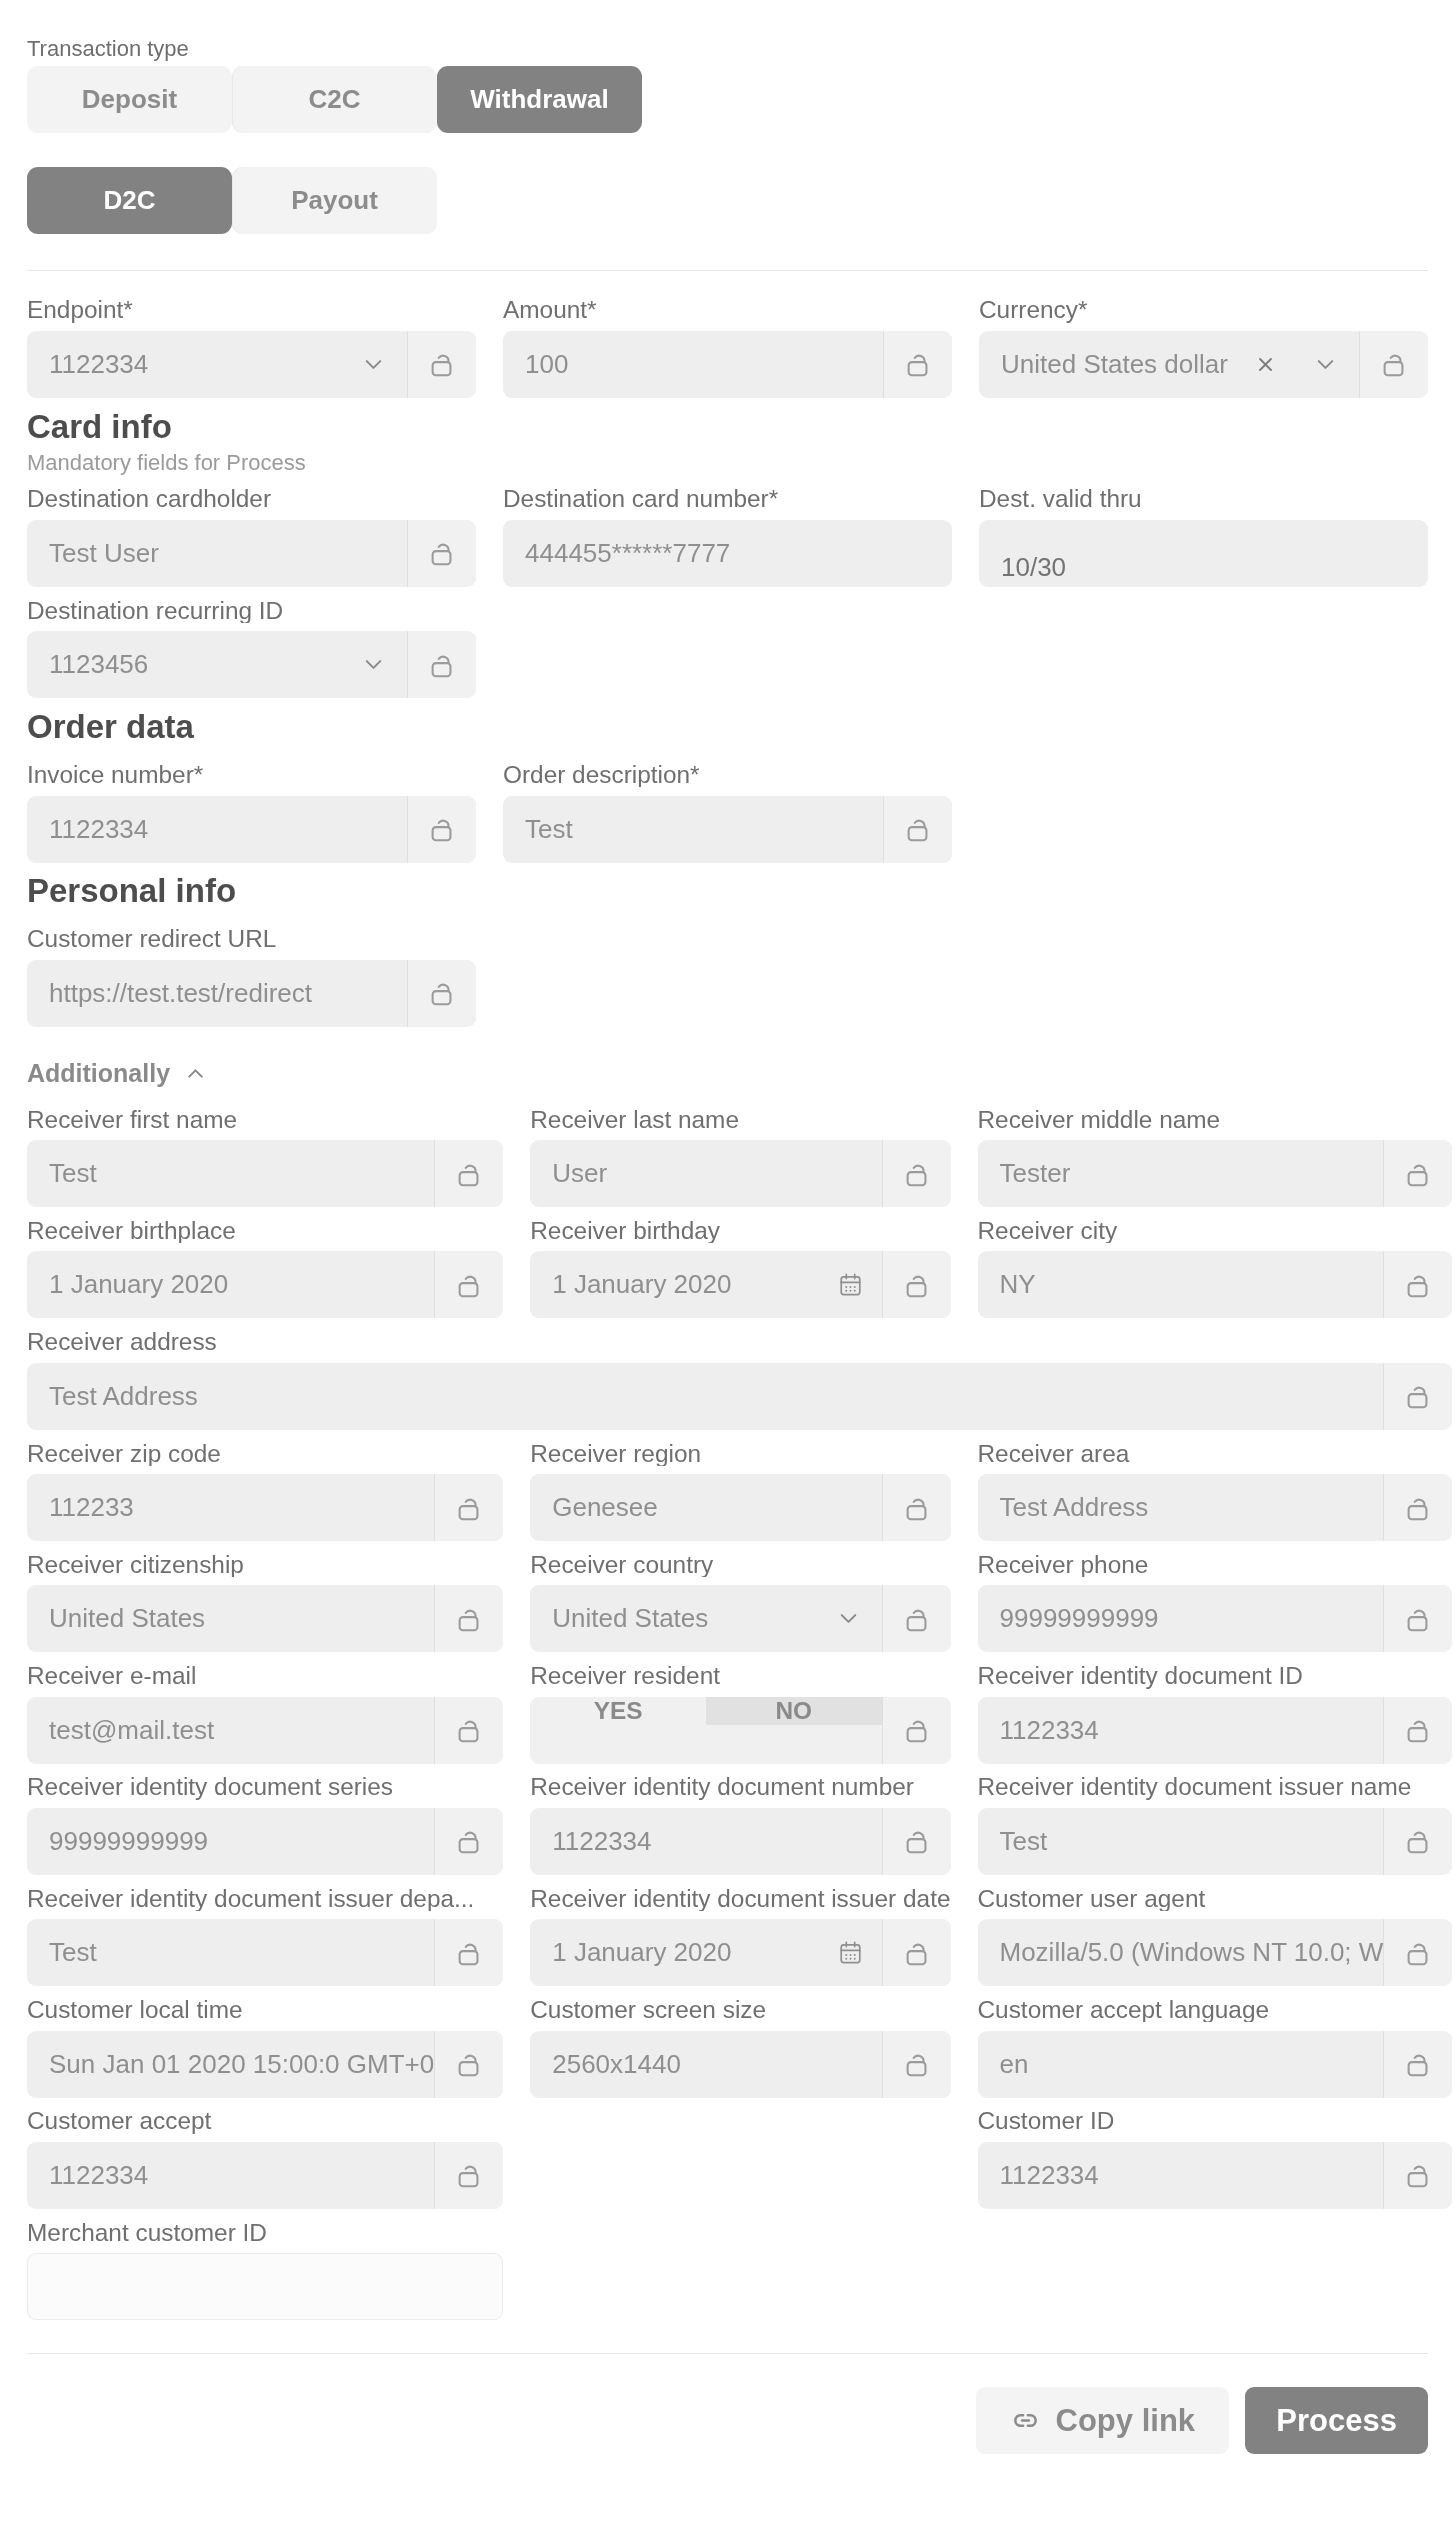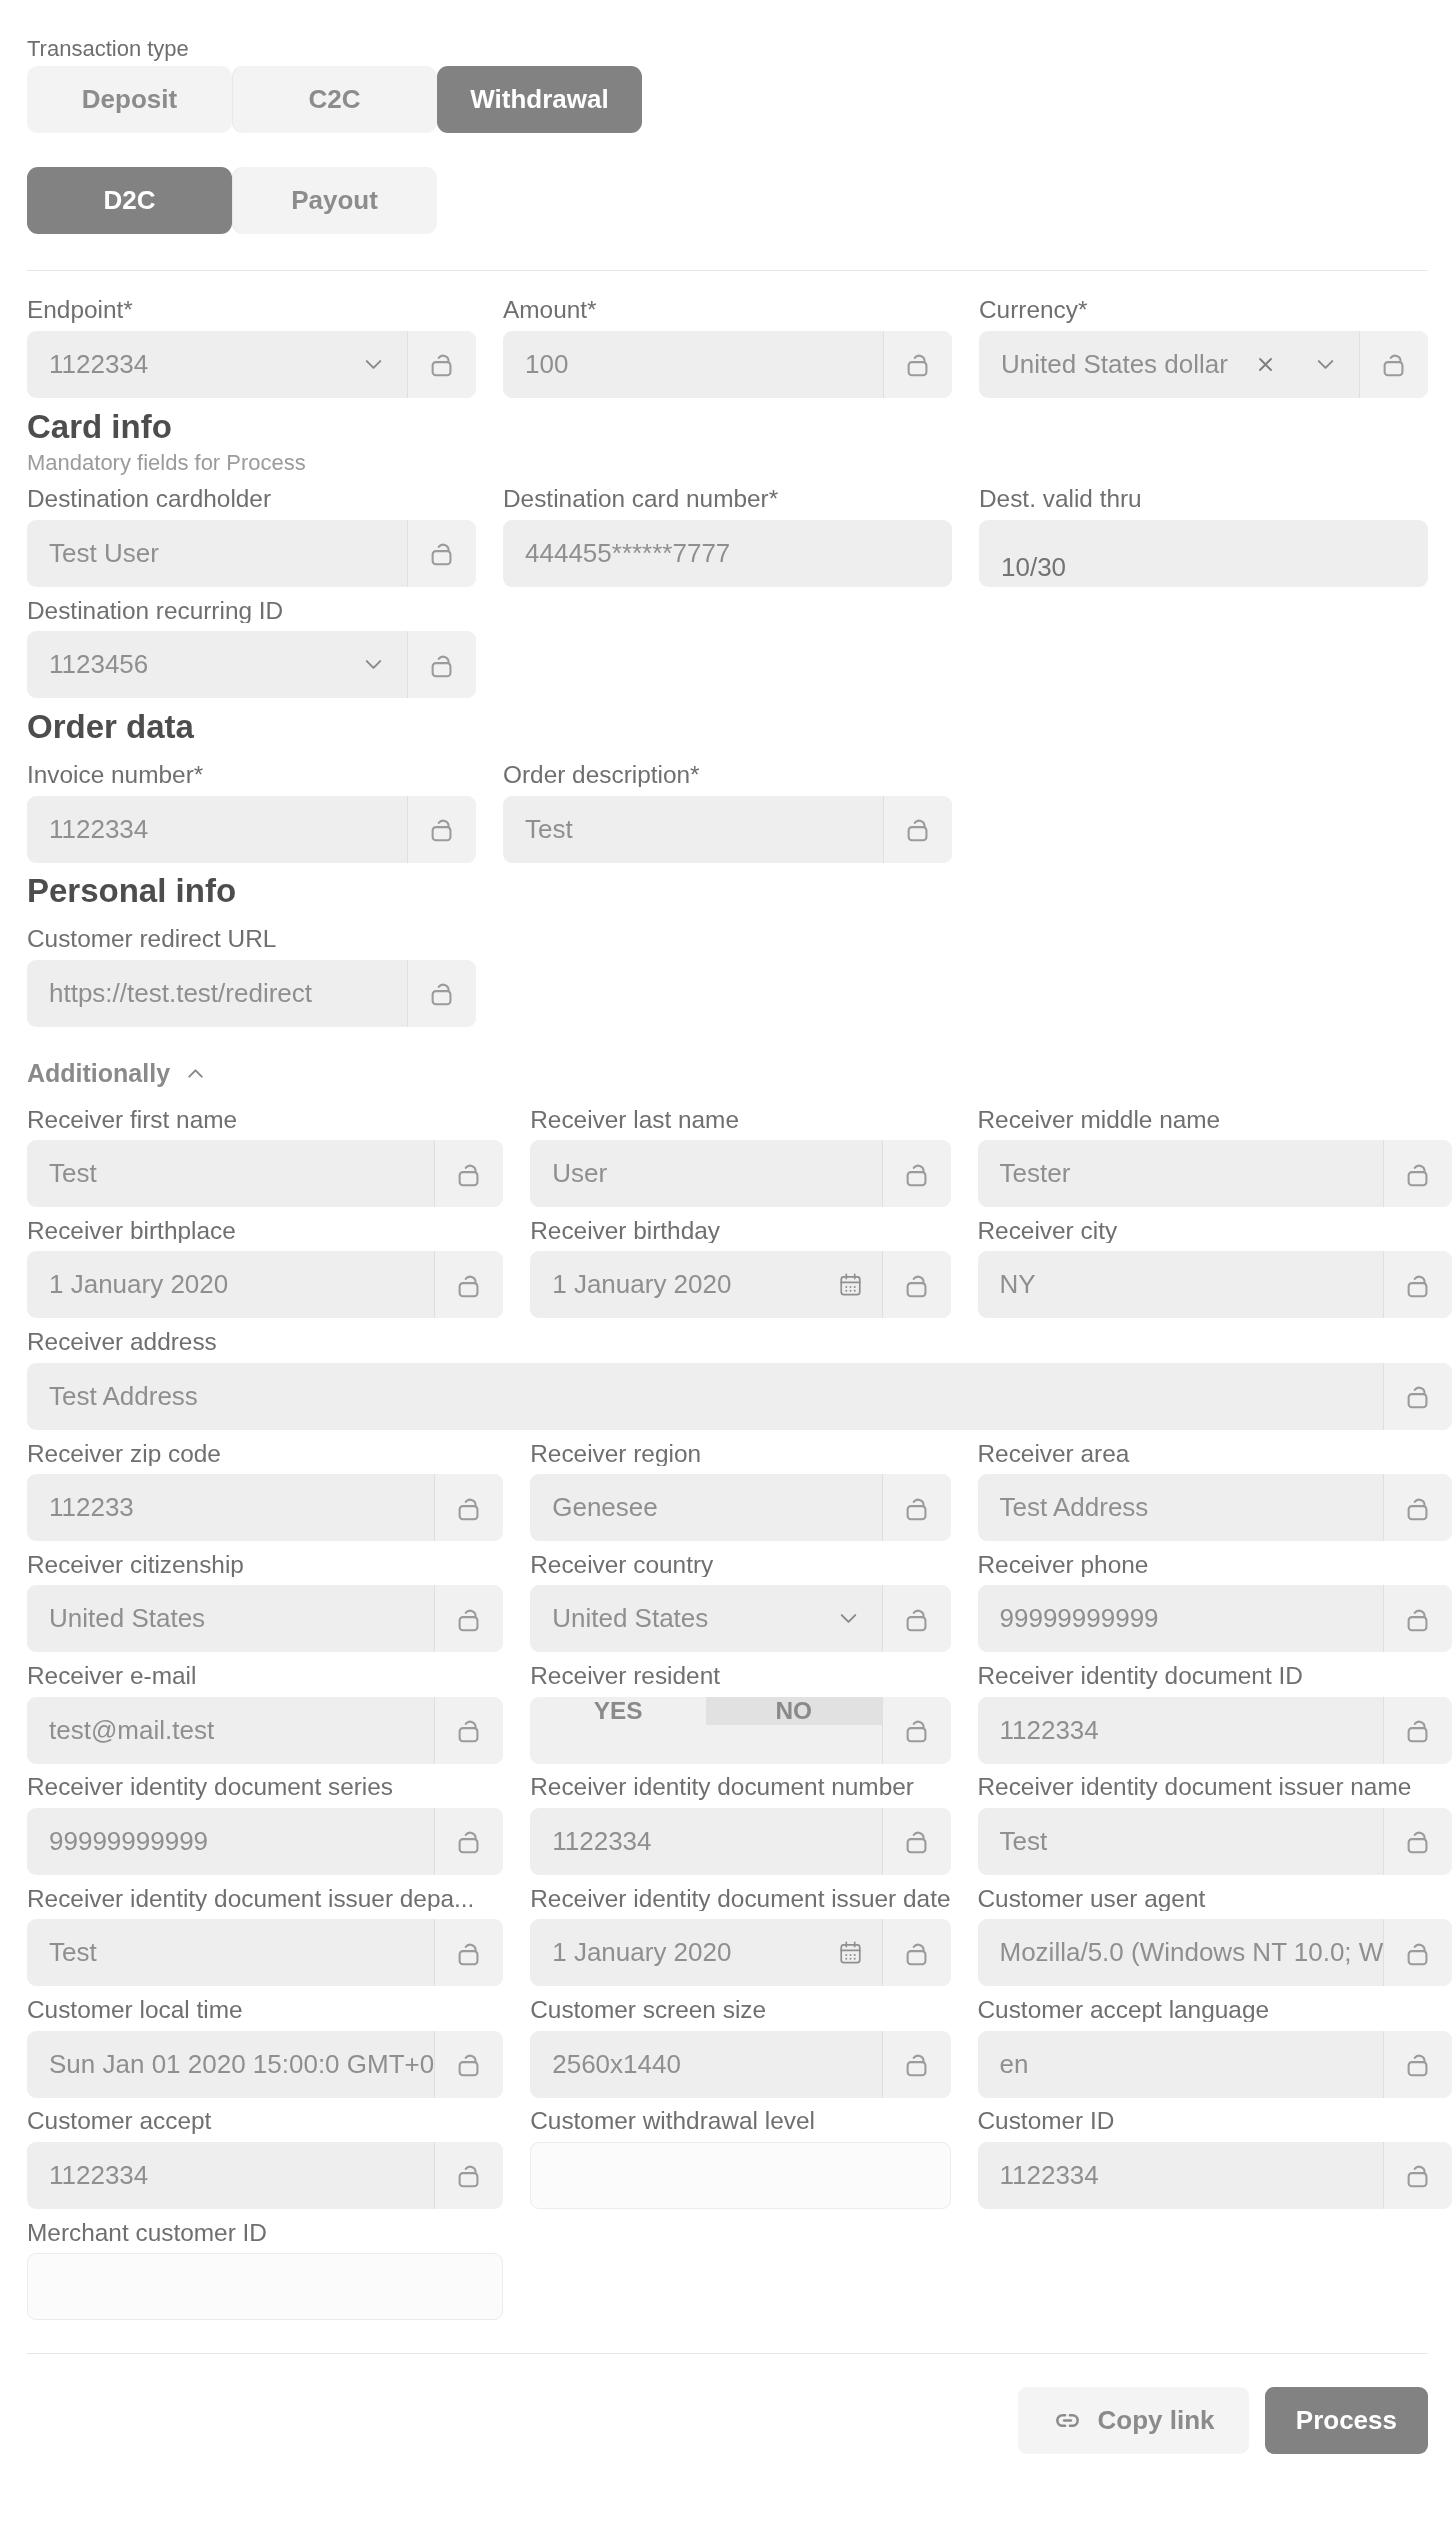--- a/index.html
+++ b/index.html
@@ -62,21 +62,21 @@
   .collapse-head .txt { font-size:25px; font-weight:bold; color:#8a8a8a; }
 
   
   .toggle-box { height:67px; display:flex; align-items:flex-start; background:#f0f0f0; border-radius:9px; overflow:hidden; }
   .toggle-opt { flex:1 1 0; display:flex; align-items:center; justify-content:center;
     font-size:24.4px; font-weight:bold; color:#8a8a8a; cursor:pointer; }
   .toggle-opt.selected { background:#e1e1e1; }
 
   
   .footer { display:flex; justify-content:flex-end; align-items:center; gap:16.3px; margin-top:33px; }
-  .btn { height:67px; border:none; border-radius:9px; font-size:26px; font-weight:bold;
+  .btn { height:67px; border:none; border-radius:9px; font-size:31px; font-weight:bold;
     display:flex; align-items:center; justify-content:center; gap:14.5px; cursor:pointer; }
   .btn.ghost { background:#f4f4f4; color:#8b8b8b; padding:0 34px; }
   .btn.primary { background:#828282; color:#ffffff; padding:0 31px; }
 </style>
 </head>
 <body>
 
 <div class="page">
 
   <div class="seg-label">Transaction type</div>
@@ -664,26 +664,20 @@
         <span class="lockzone">
             <span>
               <svg style="display: block;" width="30" height="30" viewBox="0 0 32 32" fill="none" stroke="#9b9b9b" stroke-width="2.2" stroke-linecap="round">
   <rect x="6" y="14" width="19" height="14" rx="3.5"></rect>
   <path d="M12.5 9.5 a5.8 5.8 0 0 1 10.5 3.4 V14"></path>
 </svg>
             </span>
           </span>
       </div>
     </div>
-    <div class="field">
-      <div class="field-label">Customer withdrawal level</div>
-      <div class="box empty">
-        <span class="val"></span>
-      </div>
-    </div>
     <div class="field col3">
       <div class="field-label">Customer ID</div>
       <div class="box">
         <span class="val">1122334</span>
         <span class="lockzone">
             <span>
               <svg style="display: block;" width="30" height="30" viewBox="0 0 32 32" fill="none" stroke="#9b9b9b" stroke-width="2.2" stroke-linecap="round">
   <rect x="6" y="14" width="19" height="14" rx="3.5"></rect>
   <path d="M12.5 9.5 a5.8 5.8 0 0 1 10.5 3.4 V14"></path>
 </svg>

